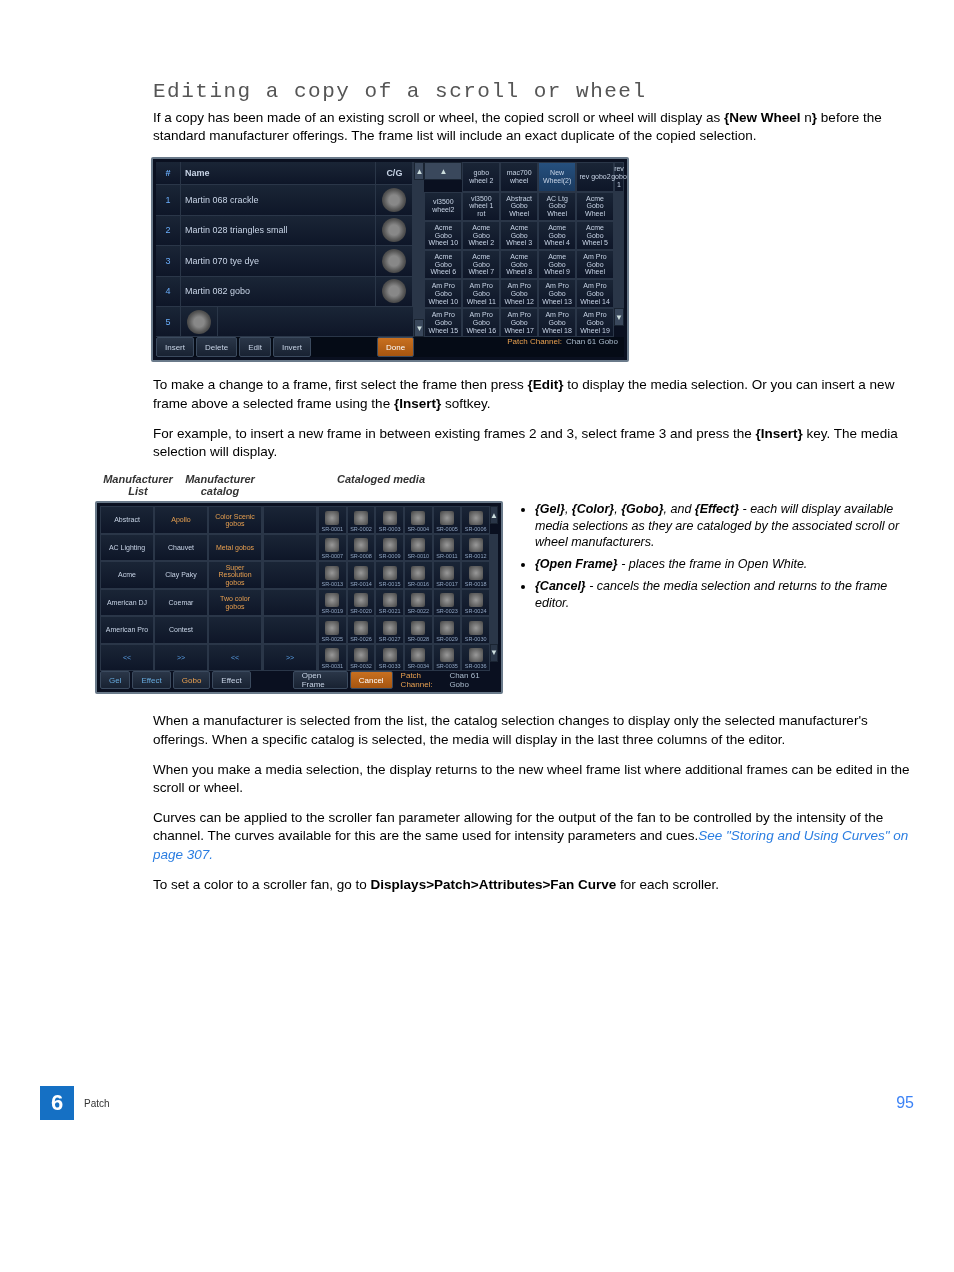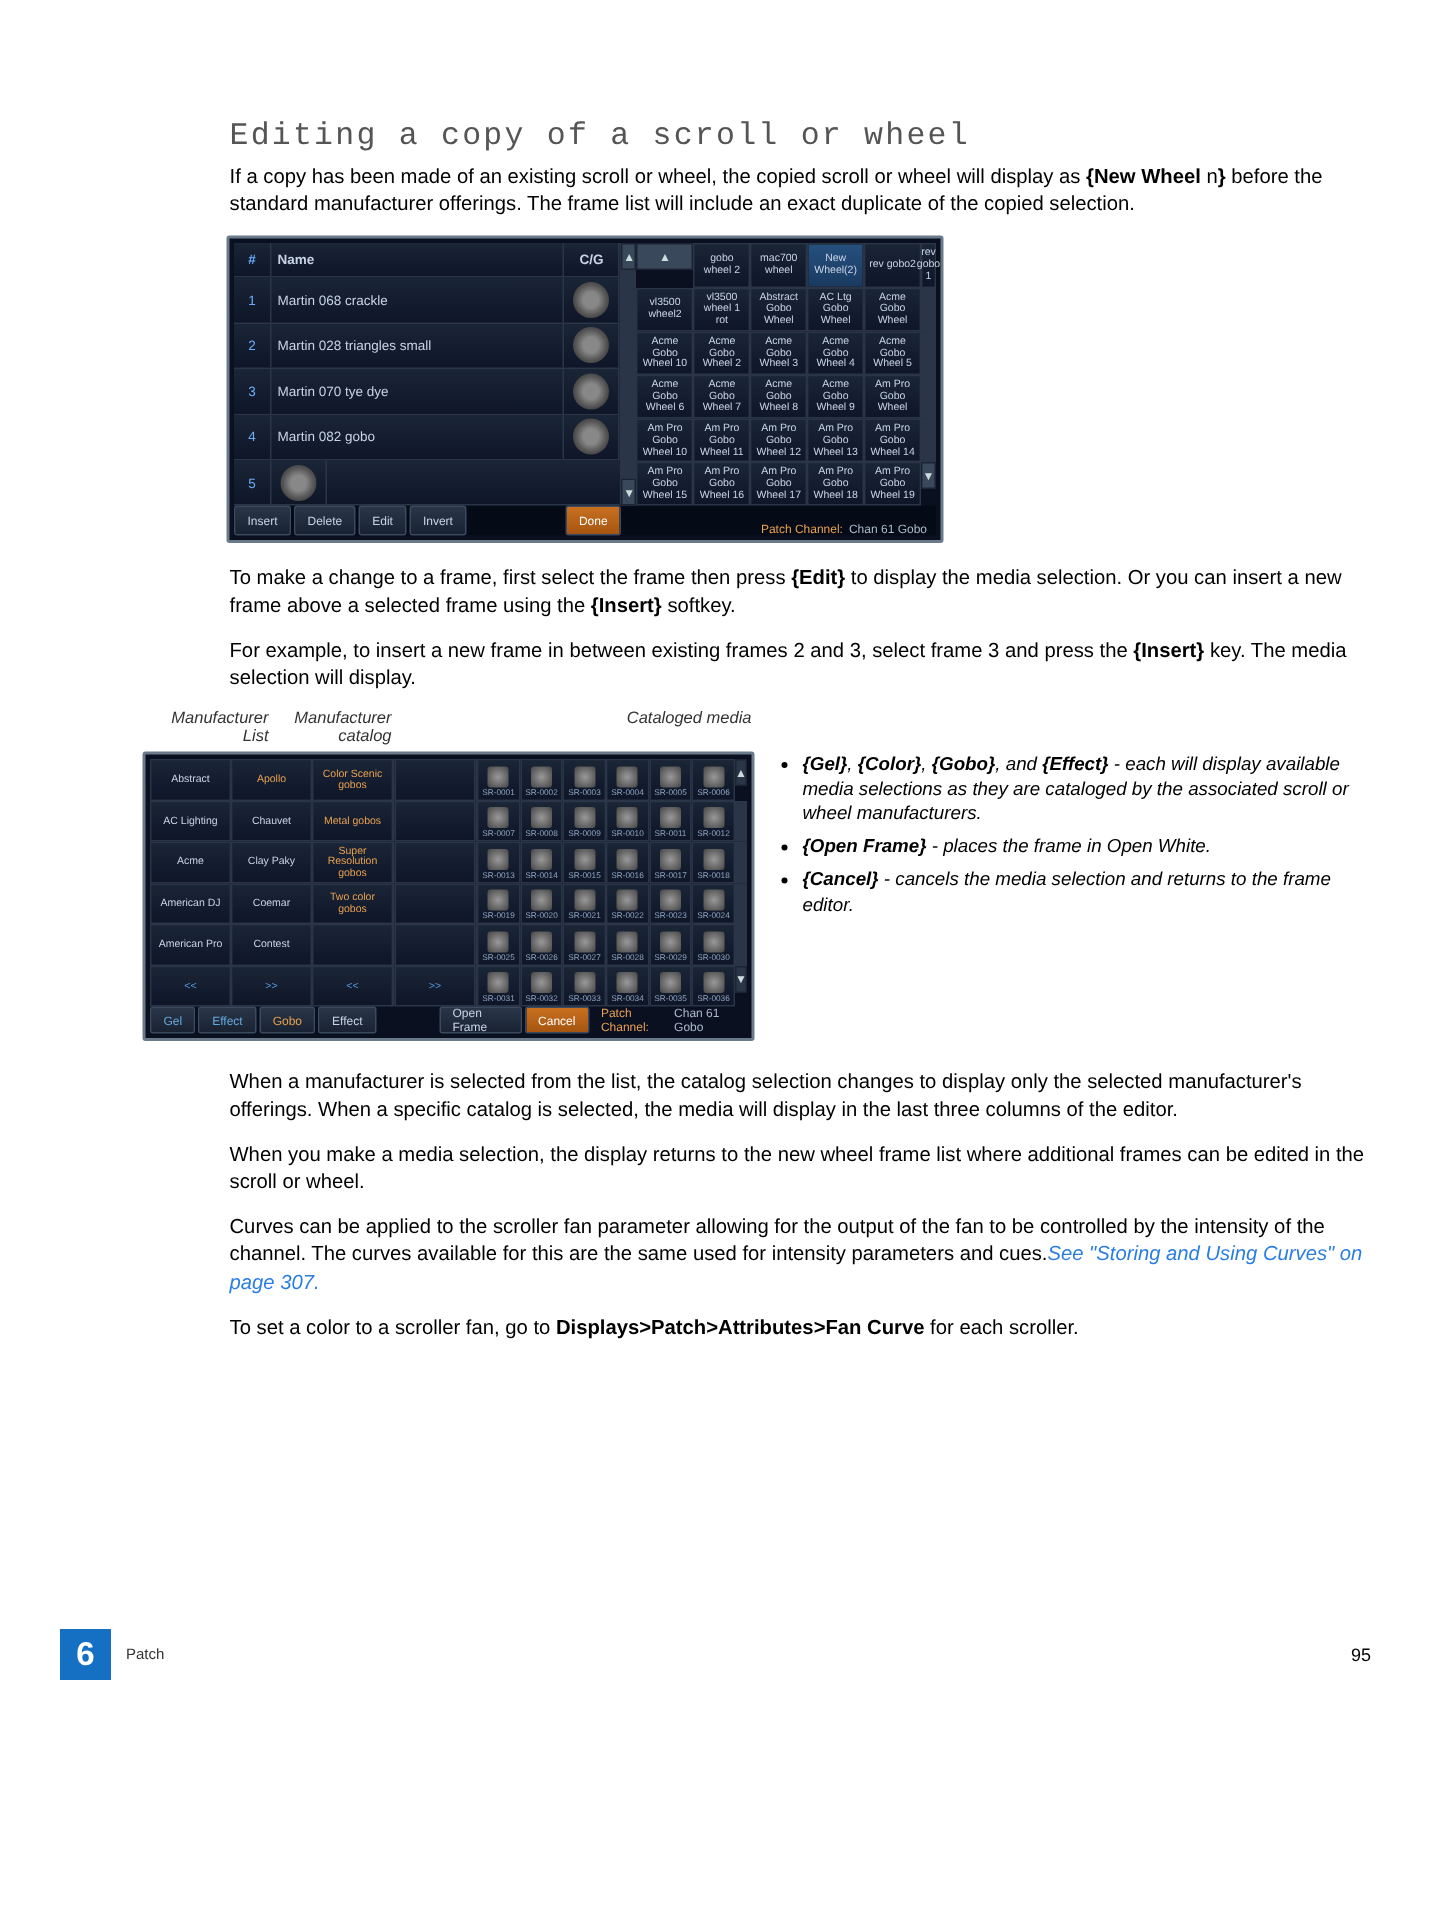--- a/index.html
+++ b/index.html
@@ -103,26 +103,26 @@
   .fbtn {
     background: linear-gradient(#2a3648,#182232);
     border:1px solid #3b4a5e;
     color:#c8d4e6; font-size:8px;
     display:flex; align-items:center; justify-content:center;
     padding: 0 8px;
     margin-right:2px;
     border-radius:2px;
   }
   .fbtn.orange { background: linear-gradient(#c87020,#a65510); color:#fff; }
-  .patchlabel { font-size:8px; color:#aabbcc; display:flex; align-items:flex-end; padding:0 6px; }
+  .patchlabel { font-size:8px; color:#aabbcc; display:flex; align-items:flex-start; padding:0 6px; }
   .patchlabel .orange { color:#e8a050; margin-right:4px; }
   
   .sshot2wrap { display:flex; gap: 14px; align-items: flex-start; }
   .sslabels { display:flex; font-size:11px; font-style:italic; color:#333; margin-bottom:4px; }
-  .sslabels span { text-align:right; }
+  .sslabels span { text-align:center;font-weight:bold; }
   .sshot2 { width: 408px; margin-left:-2px; }
   .mswrap { display:flex; height: 165px; }
   .mslist { width: 54px; display:flex; flex-direction:column; }
   .mslist2 { width: 54px; display:flex; flex-direction:column; }
   .mscat { width: 54px; display:flex; flex-direction:column; border-right:1px solid #2a3648; }
   .mscatext { width: 54px; display:flex; flex-direction:column; border-right:1px solid #2a3648; }
   .mscell {
     flex:1; background:linear-gradient(#1a2536,#0e1628);
     border:1px solid #2a3648; color:#c8d4e6;
     display:flex; align-items:center; justify-content:center;
@@ -157,21 +157,21 @@
     position:absolute; bottom:30px; left:40px; right:40px;
     display:flex; align-items:center; justify-content:space-between;
   }
   .chipnum {
     width:34px; height:34px; background:#1570c4;
     color:#fff; font-size:22px; font-weight:bold;
     display:flex; align-items:center; justify-content:center;
     font-family: Arial, sans-serif;
   }
   .chiplabel { font-size:10px; color:#333; margin-left:10px; }
-  .pagenum { font-size:12px; color:#000000; }
+  .pagenum { font-size:16px; color:#3b82f6; }
 </style>
 </head>
 <body>
 
 <div class="page">
   <div class="content">
     <h2>Editing a copy of a scroll or wheel</h2>
     <p>
       <span>If a copy has been made of an existing scroll or wheel, the copied scroll or wheel will display as </span><span class="softkey">{New Wheel </span><span>n</span><span class="softkey">}</span><span> before the standard manufacturer offerings. The frame list will include an exact duplicate of the copied selection.</span>
     </p>

